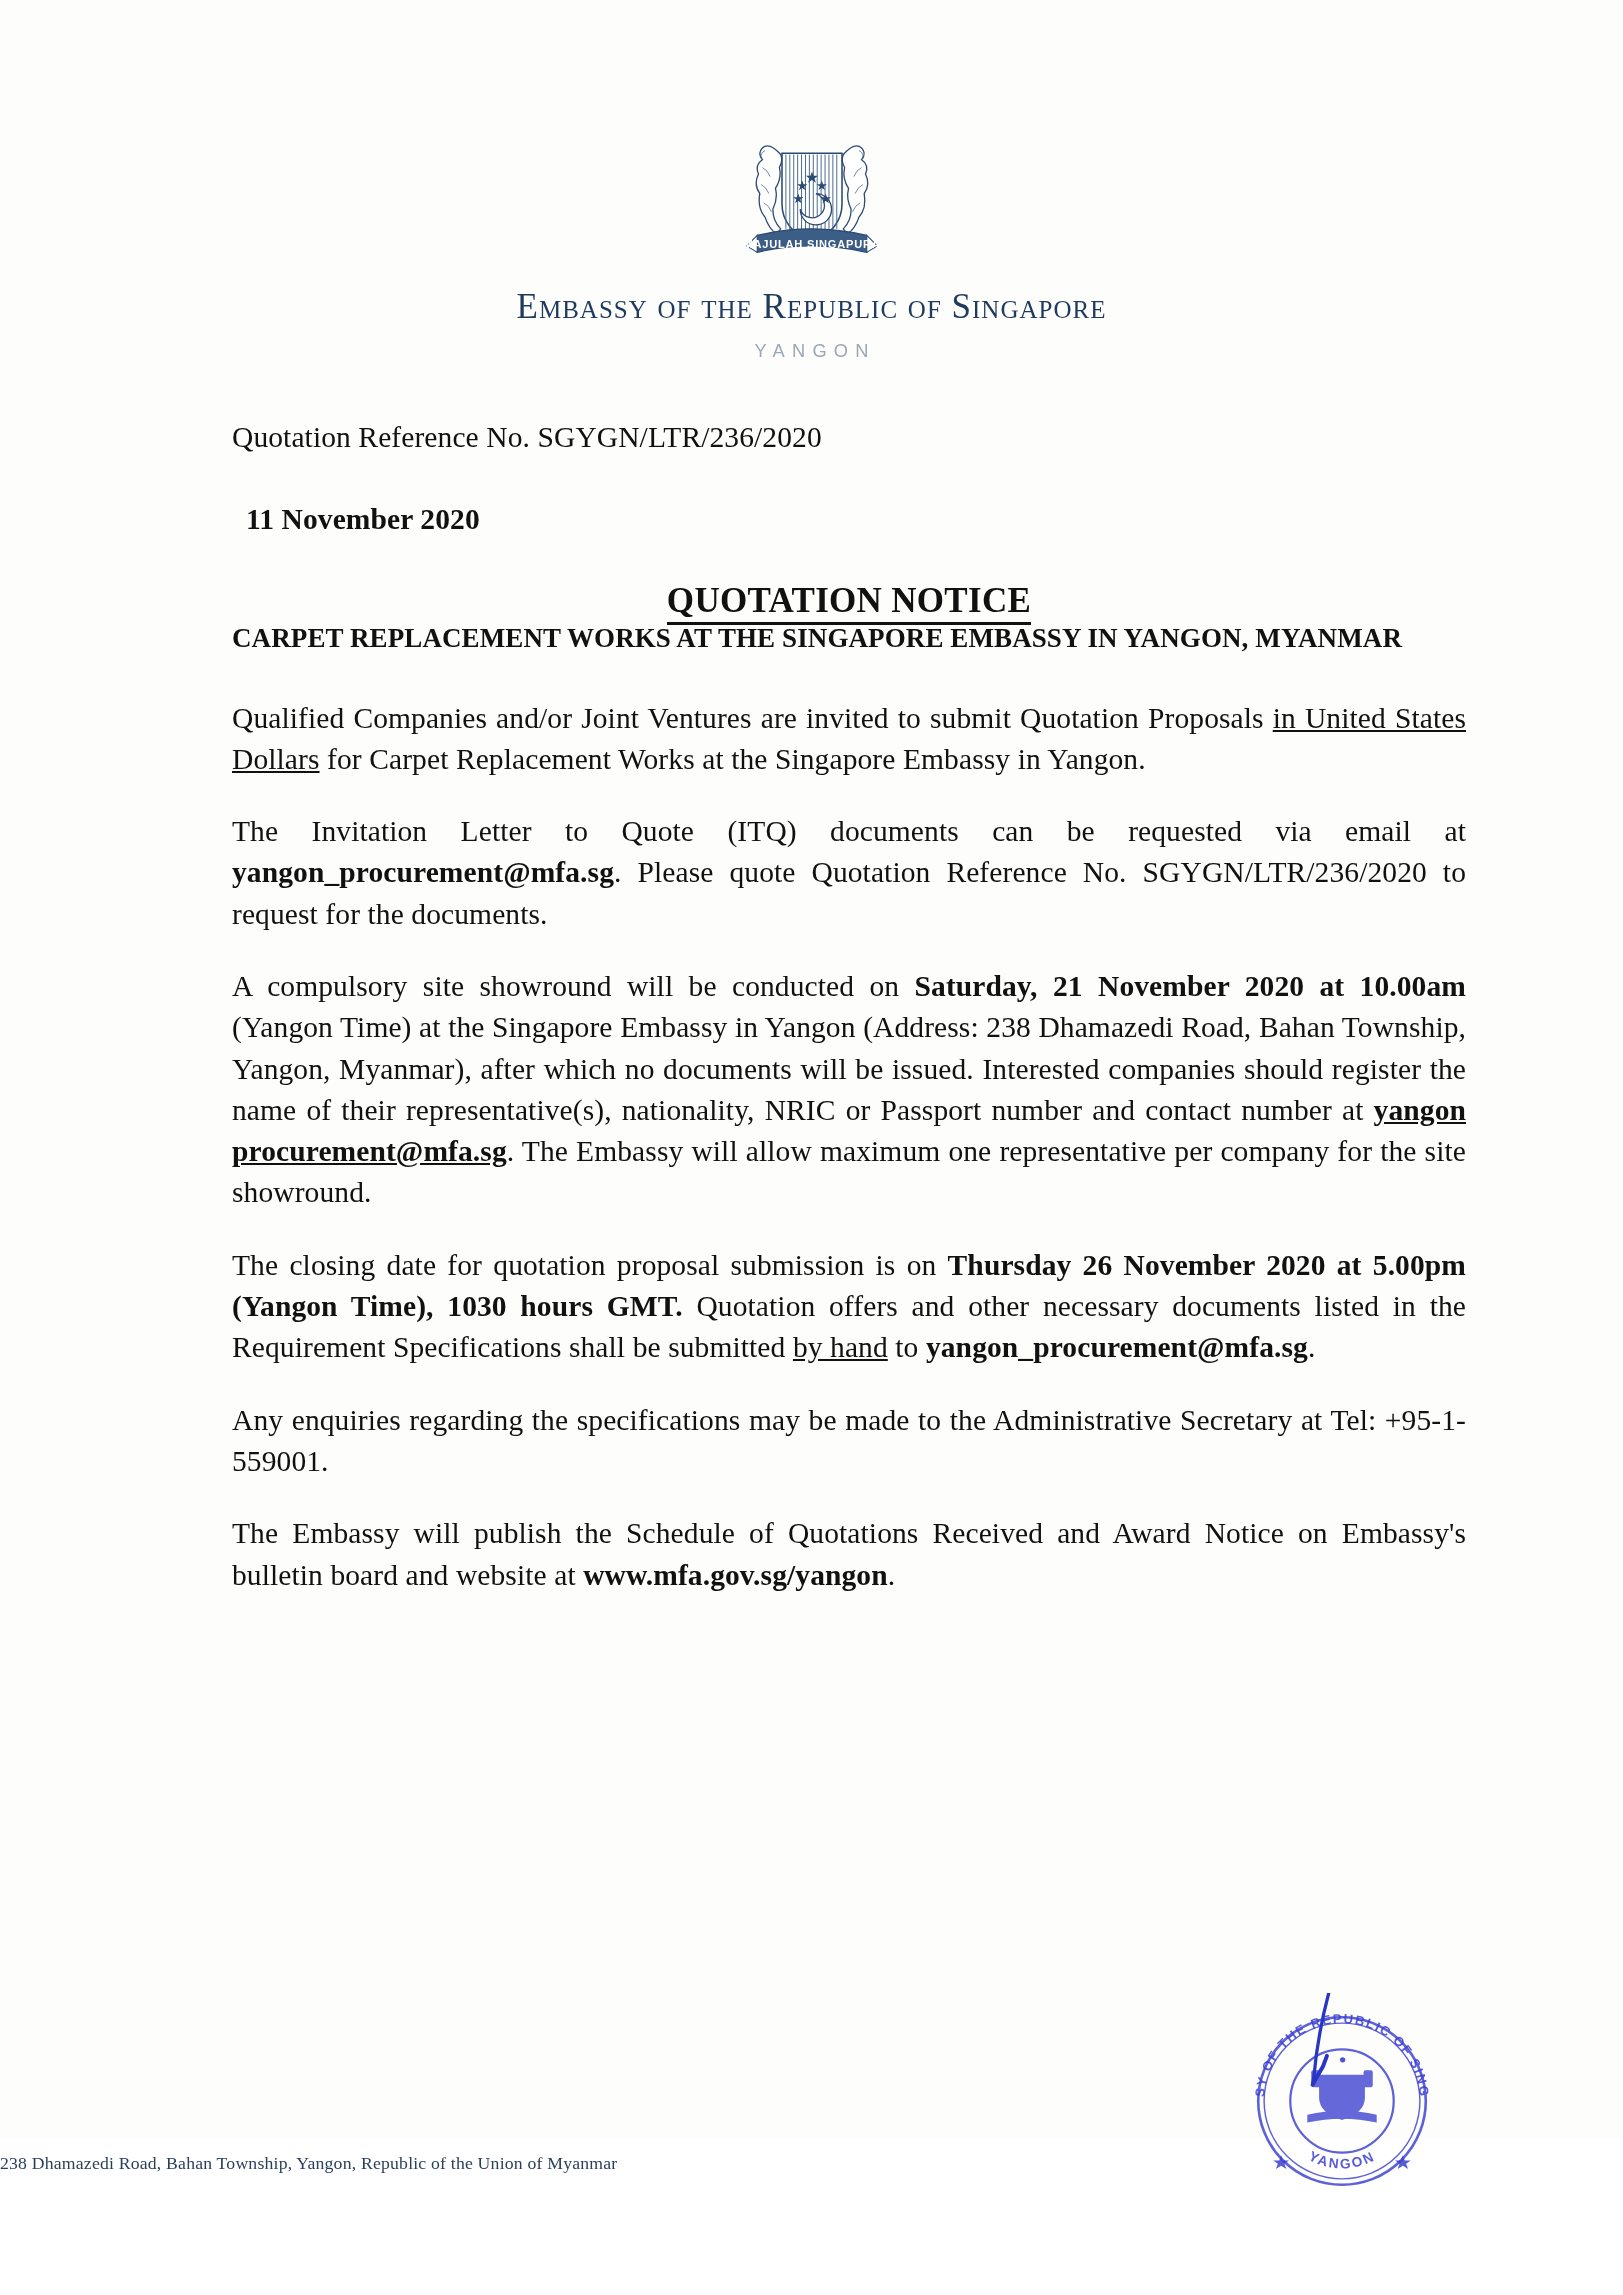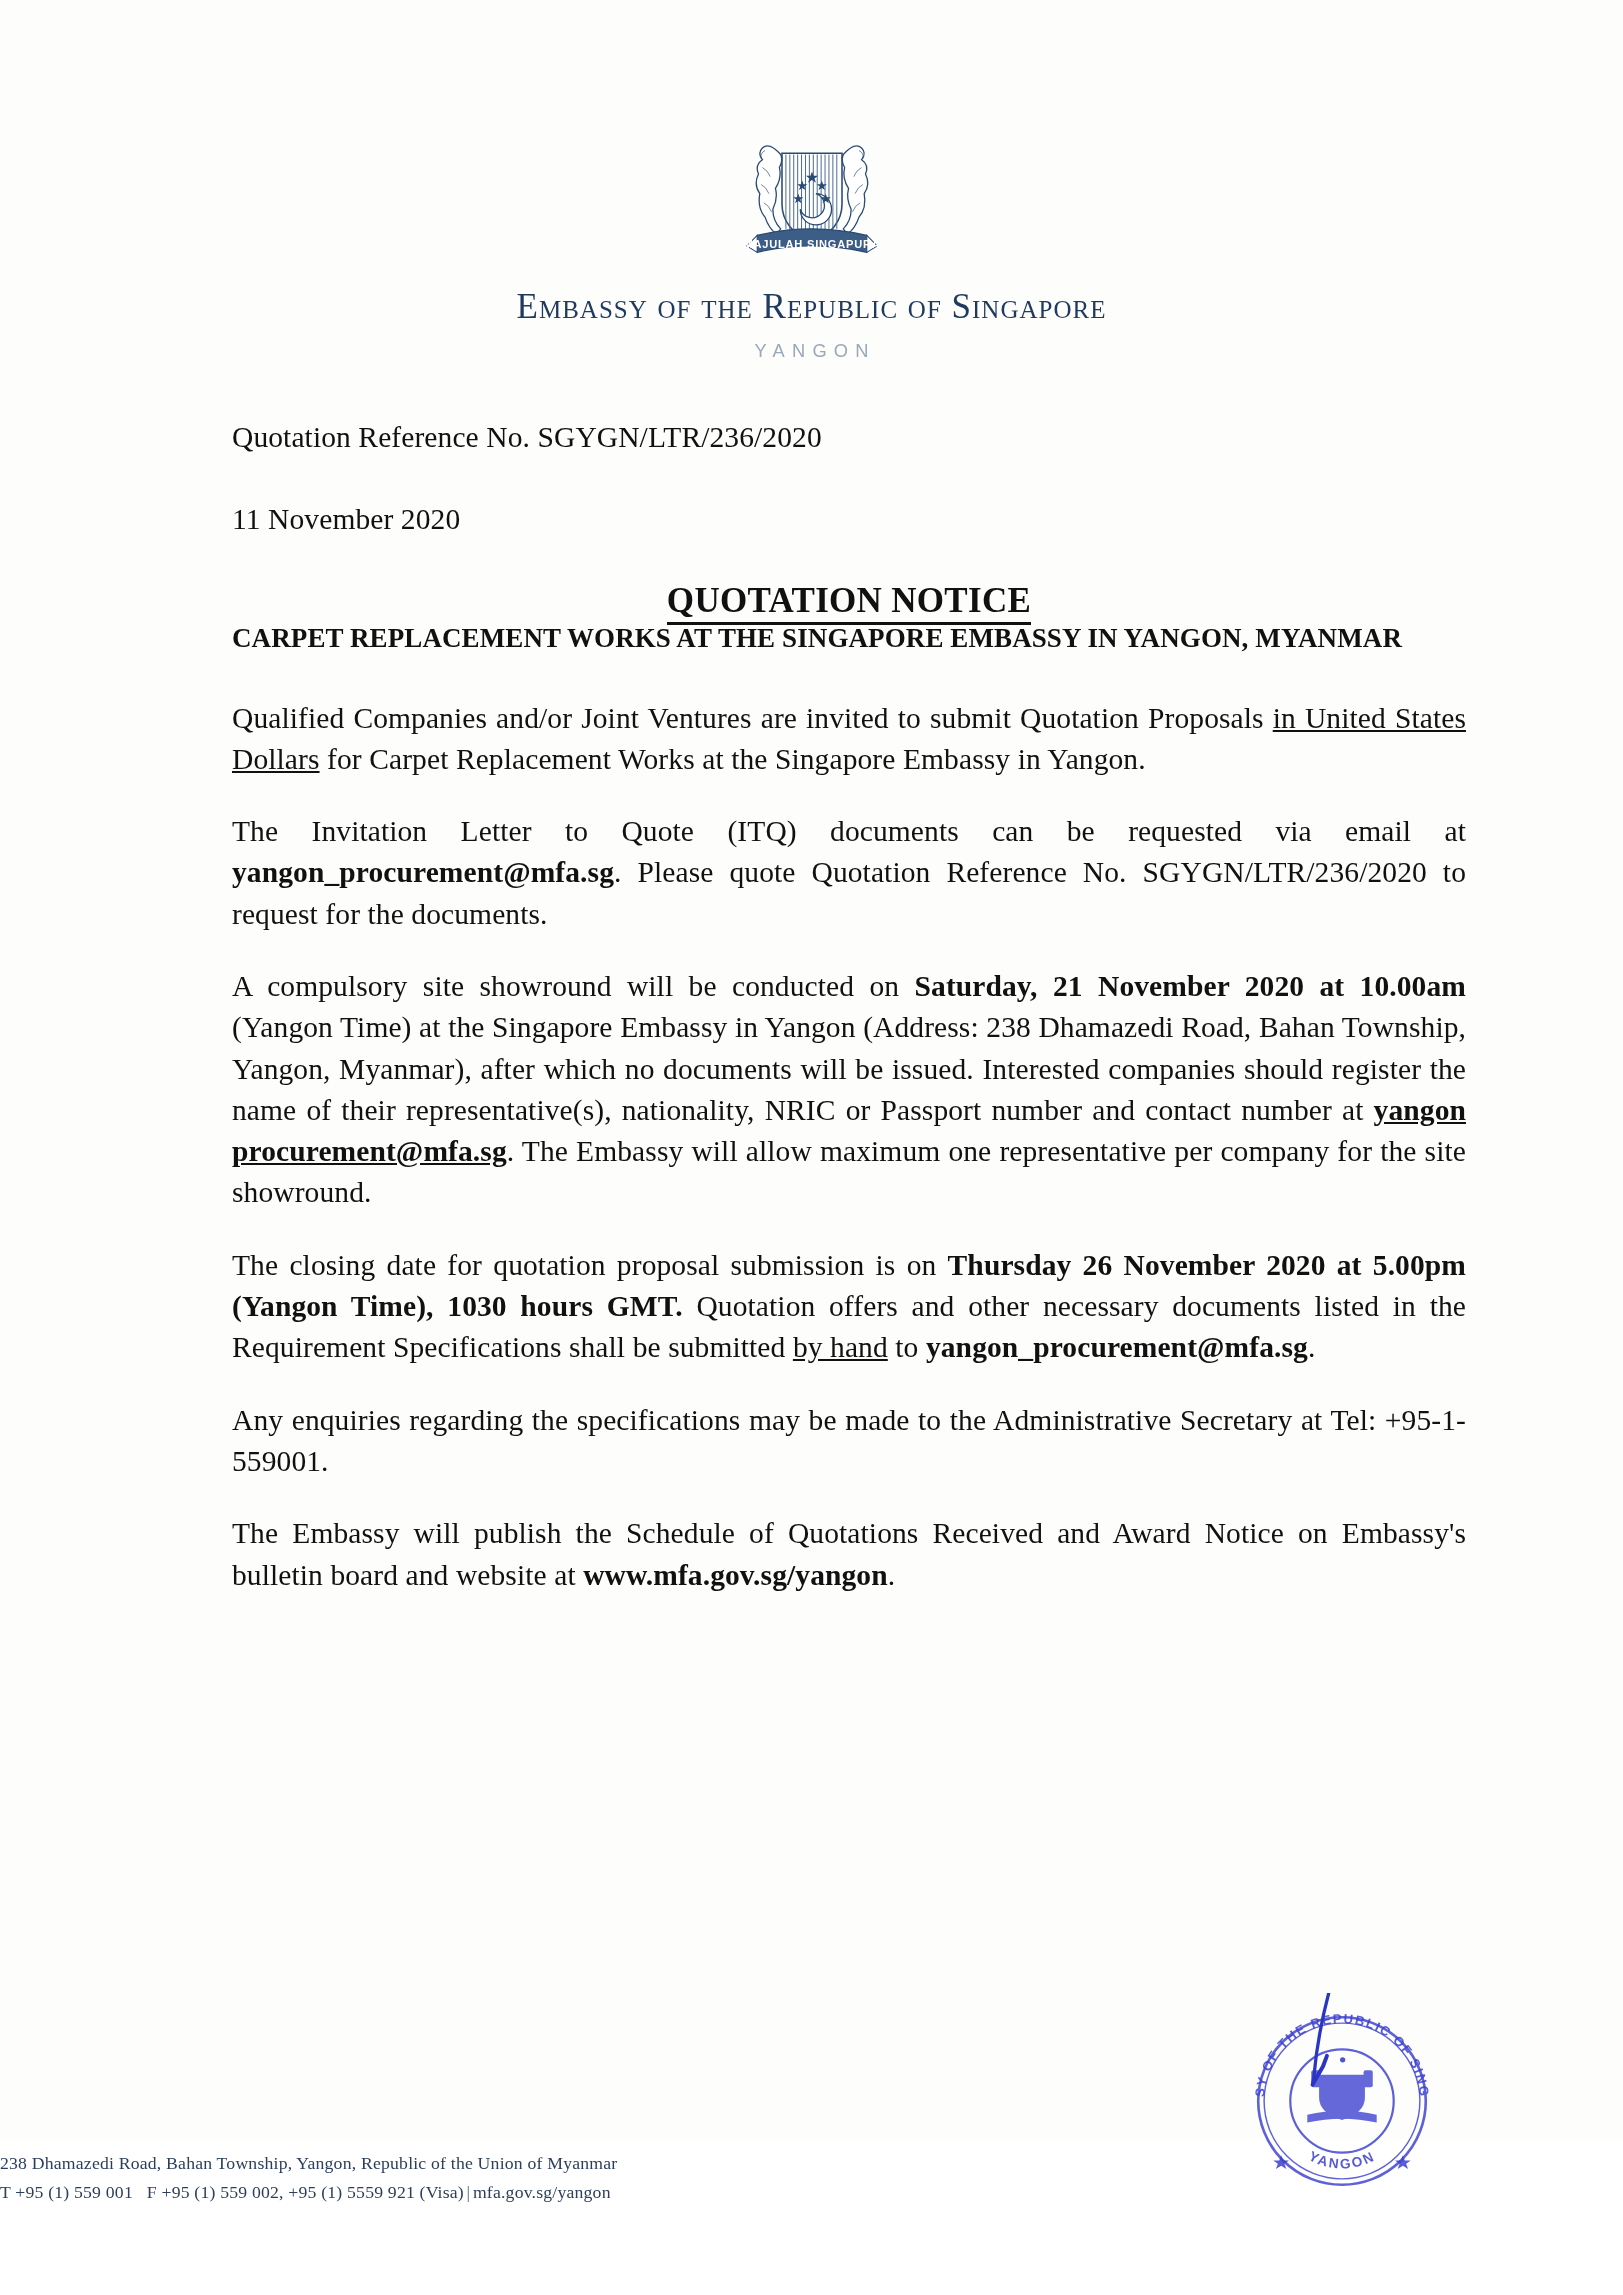--- a/index.html
+++ b/index.html
@@ -66,23 +66,24 @@
   }
 
   .ref-line {
     font-size: 29.5px;
     line-height: 1.25;
     letter-spacing: 0.1px;
   }
 
   .date-line {
     font-size: 29.5px;
-    font-weight: normal;
+    font-weight: bold;
     margin-top: 47px;
     letter-spacing: 0.1px;
+    margin-left: 14px;
   }
 
   .doc-title {
     text-align: center;
     font-size: 35px;
     font-weight: bold;
     margin-top: 45px;
     letter-spacing: 0.3px;
   }
   .doc-title span {
@@ -268,17 +269,16 @@
     <circle cx="166" cy="102" r="4" fill="#3b3fd0" opacity="0.9"></circle>
 
     <g stroke="#2a35c4" fill="none" stroke-linecap="round">
       <path d="M148 -12 Q128 60 122 128 L120 140" stroke-width="5"></path>
       <path d="M120 140 L136 112 L142 96" stroke-width="6"></path>
     </g>
   </svg>
 
   <div class="footer">
     <div class="footer-addr">238 Dhamazedi Road, Bahan Township, Yangon, Republic of the Union of Myanmar</div>
-    <div class="footer-contact"><span>T +95 (1) 559 001</span>&nbsp;&nbsp;&nbsp;<span>F +95 (1) 559 002, +95 (1) 5559 921 (Visa)</span><span class="footer-sep">|</span><span>mfa.gov.sg/yangon</span></div>
   </div>
 
 </div>
 
 
 </body></html>

